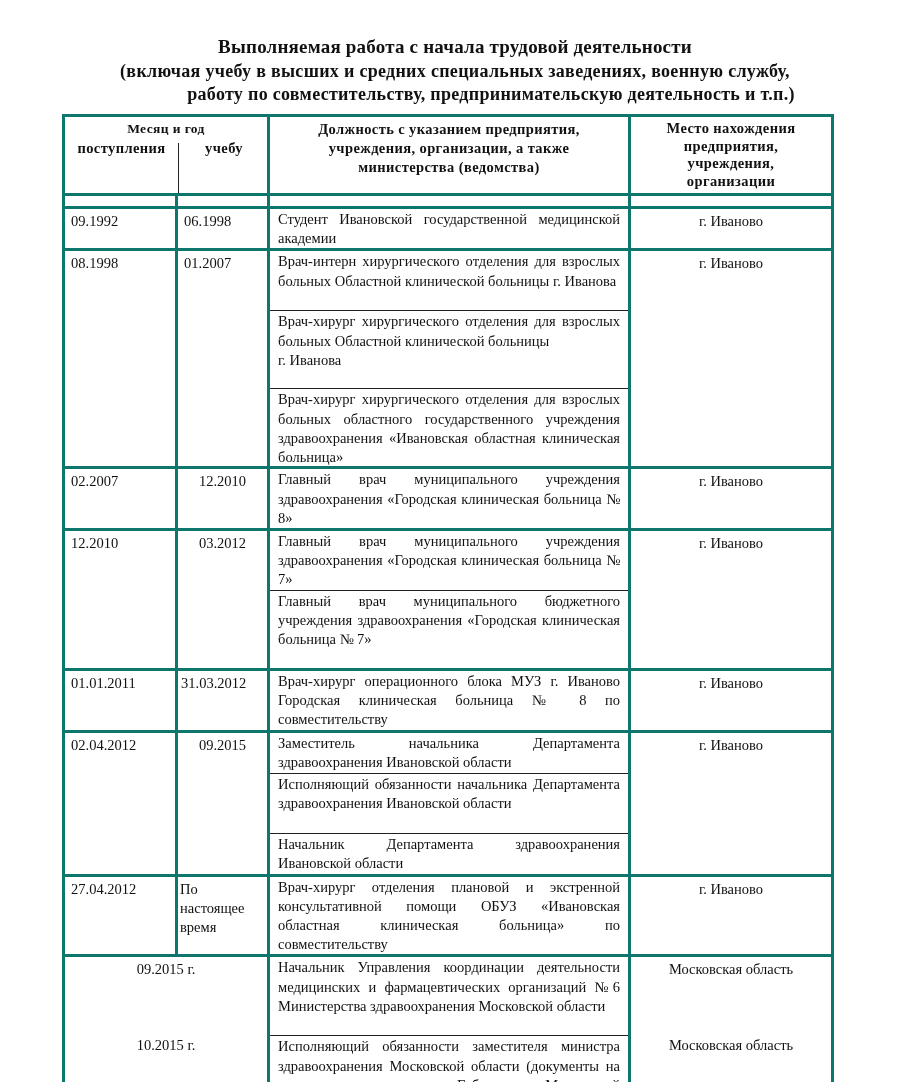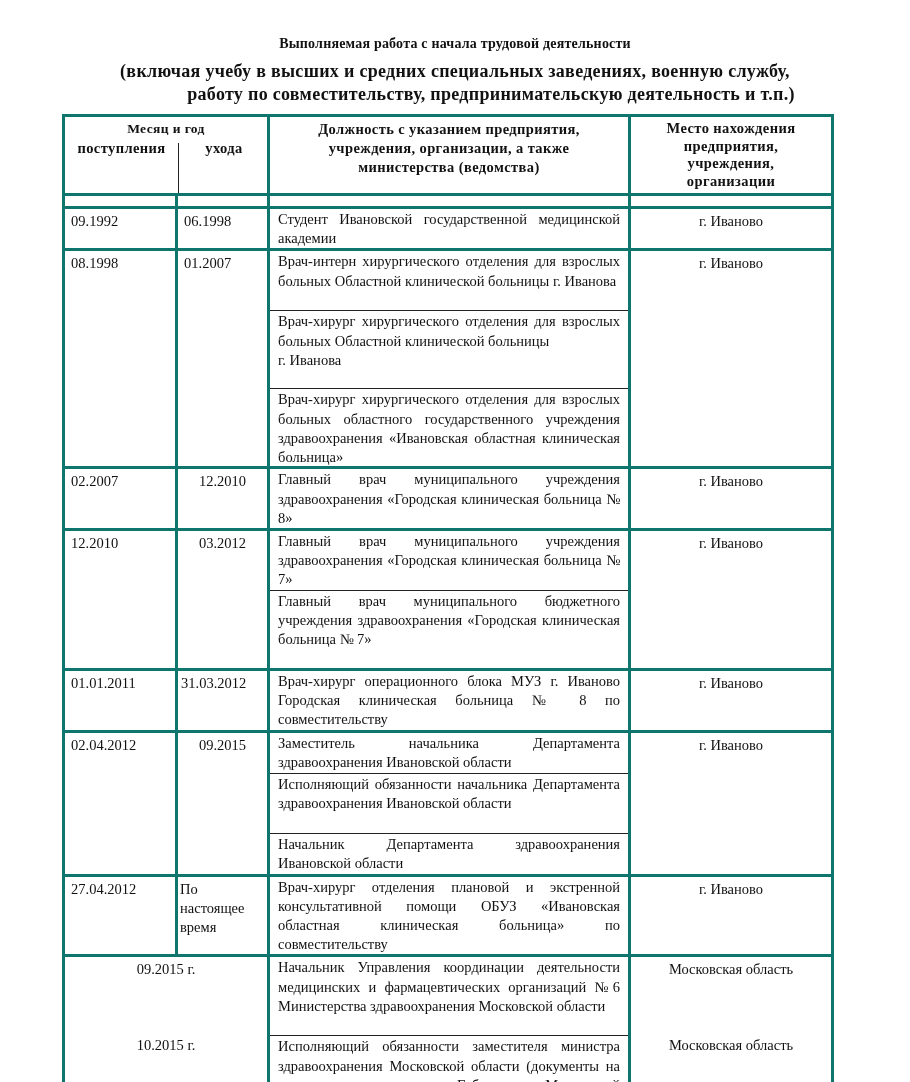--- a/index.html
+++ b/index.html
@@ -1,19 +1,19 @@
 <!DOCTYPE html>
 <html><head>
 <meta charset="utf-8">
 <style>
   html, body { margin: 0; padding: 0; background: #ffffff; }
   body { width: 910px; height: 1082px; position: relative; overflow: hidden;
          font-family: "Liberation Serif", "DejaVu Serif", serif; color: #111; }
   .title { position: absolute; left: 0; width: 910px; top: 36px; text-align: center;
-           font-weight: bold; font-size: 14px; letter-spacing: 0.2px; }
+           font-weight: bold; font-size: 19px; letter-spacing: 0.2px; }
   .subtitle { position: absolute; left: 0; width: 910px; text-align: center;
               font-weight: bold; font-size: 18px; letter-spacing: 0.3px; }
   .sub1 { top: 61px; }
   .sub2 { top: 84px; padding-left: 36px; }
   table.work { position: absolute; left: 62px; top: 114px; border-collapse: collapse;
                table-layout: fixed; width: 769px; }
   table.work td, table.work th { border: 3px solid #0f766e; padding: 0; vertical-align: top;
                font-size: 14.5px; line-height: 19.2px; }
   th { font-weight: bold; font-size: 13.5px; }
   .hdr-cell { height: 73px; }
@@ -40,21 +40,21 @@
     <col style="width:92px">
     <col style="width:361px">
     <col style="width:203px">
   </colgroup>
   <thead>
     <tr>
       <th colspan="2" class="hdr-cell" style="padding:0; position:relative;">
         <div class="hdr-top" style="padding-top:2px;">Месяц  и  год</div>
         <div style="position:absolute; left:113px; top:26px; bottom:0; border-left:1px solid #222;"></div>
         <div style="position:absolute; left:0; width:113px; top:22px; text-align:center; letter-spacing:0.4px;">поступления</div>
-        <div style="position:absolute; left:113px; width:92px; top:22px; text-align:center; letter-spacing:0.4px;">ухода</div>
+        <div style="position:absolute; left:113px; width:92px; top:22px; text-align:center; letter-spacing:0.4px;">учебу</div>
       </th>
       <th class="hdr-cell" style="text-align:center; padding-top:3px; letter-spacing:0.4px;">
         <div>Должность с указанием предприятия,</div>
         <div>учреждения, организации, а также</div>
         <div>министерства (ведомства)</div>
       </th>
       <th class="hdr-cell" style="text-align:center; padding-top:3px; letter-spacing:0.4px; line-height:17.5px;">
         <div>Место нахождения</div>
         <div>предприятия,</div>
         <div>учреждения,</div>

